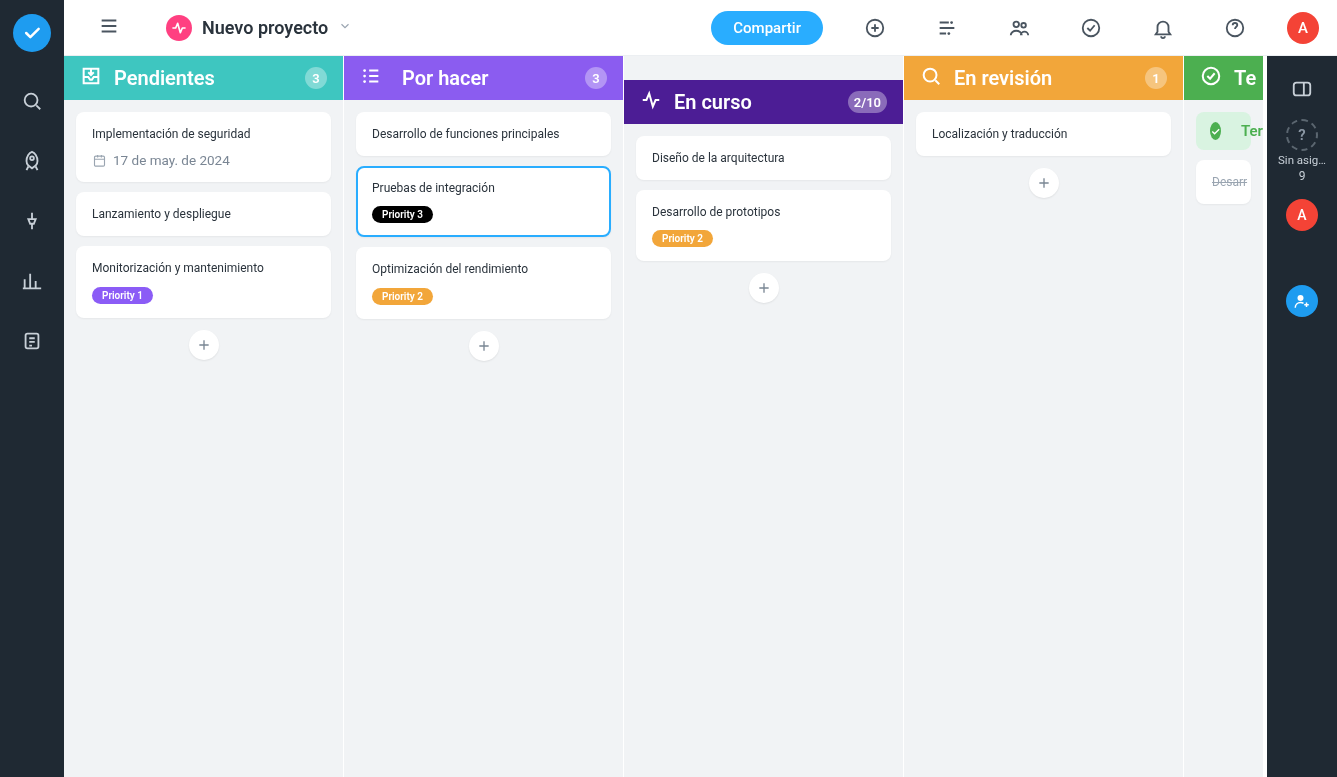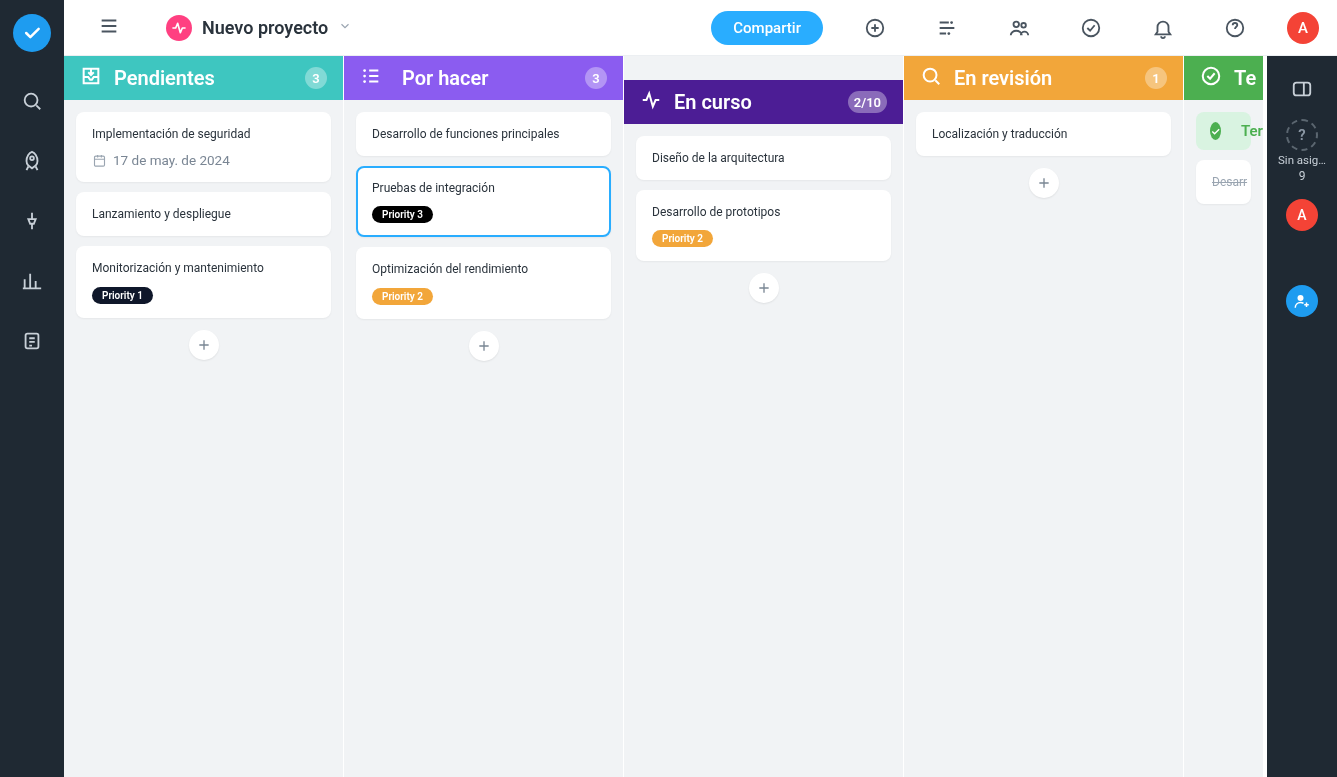--- a/index.html
+++ b/index.html
@@ -186,21 +186,21 @@
                   <svg viewBox="0 0 24 24">
                     <rect x="4" y="5" width="16" height="16" rx="2"></rect>
                     <path d="M4 10h16M9 3v4M15 3v4"></path>
                   </svg>
                   <span>17 de may. de 2024</span>
                 </div>
               </div>
               <div class="card">
                 <div class="card-title">Lanzamiento y despliegue</div>
               </div>
-              <div class="card"><div class="card-title">Monitorización y mantenimiento</div><span class="tag" style="background:#0f172a">Priority 1</span></div>
+              <div class="card"><div class="card-title">Monitorización y mantenimiento</div><span class="tag" style="background:#8b5cf6">Priority 1</span></div>
               <div class="add-card">
                 <svg viewBox="0 0 24 24">
                   <path d="M12 5v14M5 12h14"></path>
                 </svg>
               </div>
             </div>
           </div>
           <div class="column">
             <div class="col-header" style="background: rgb(139, 92, 240); gap: 20px;">
               <div class="col-icon"><svg viewBox="0 0 24 24">

